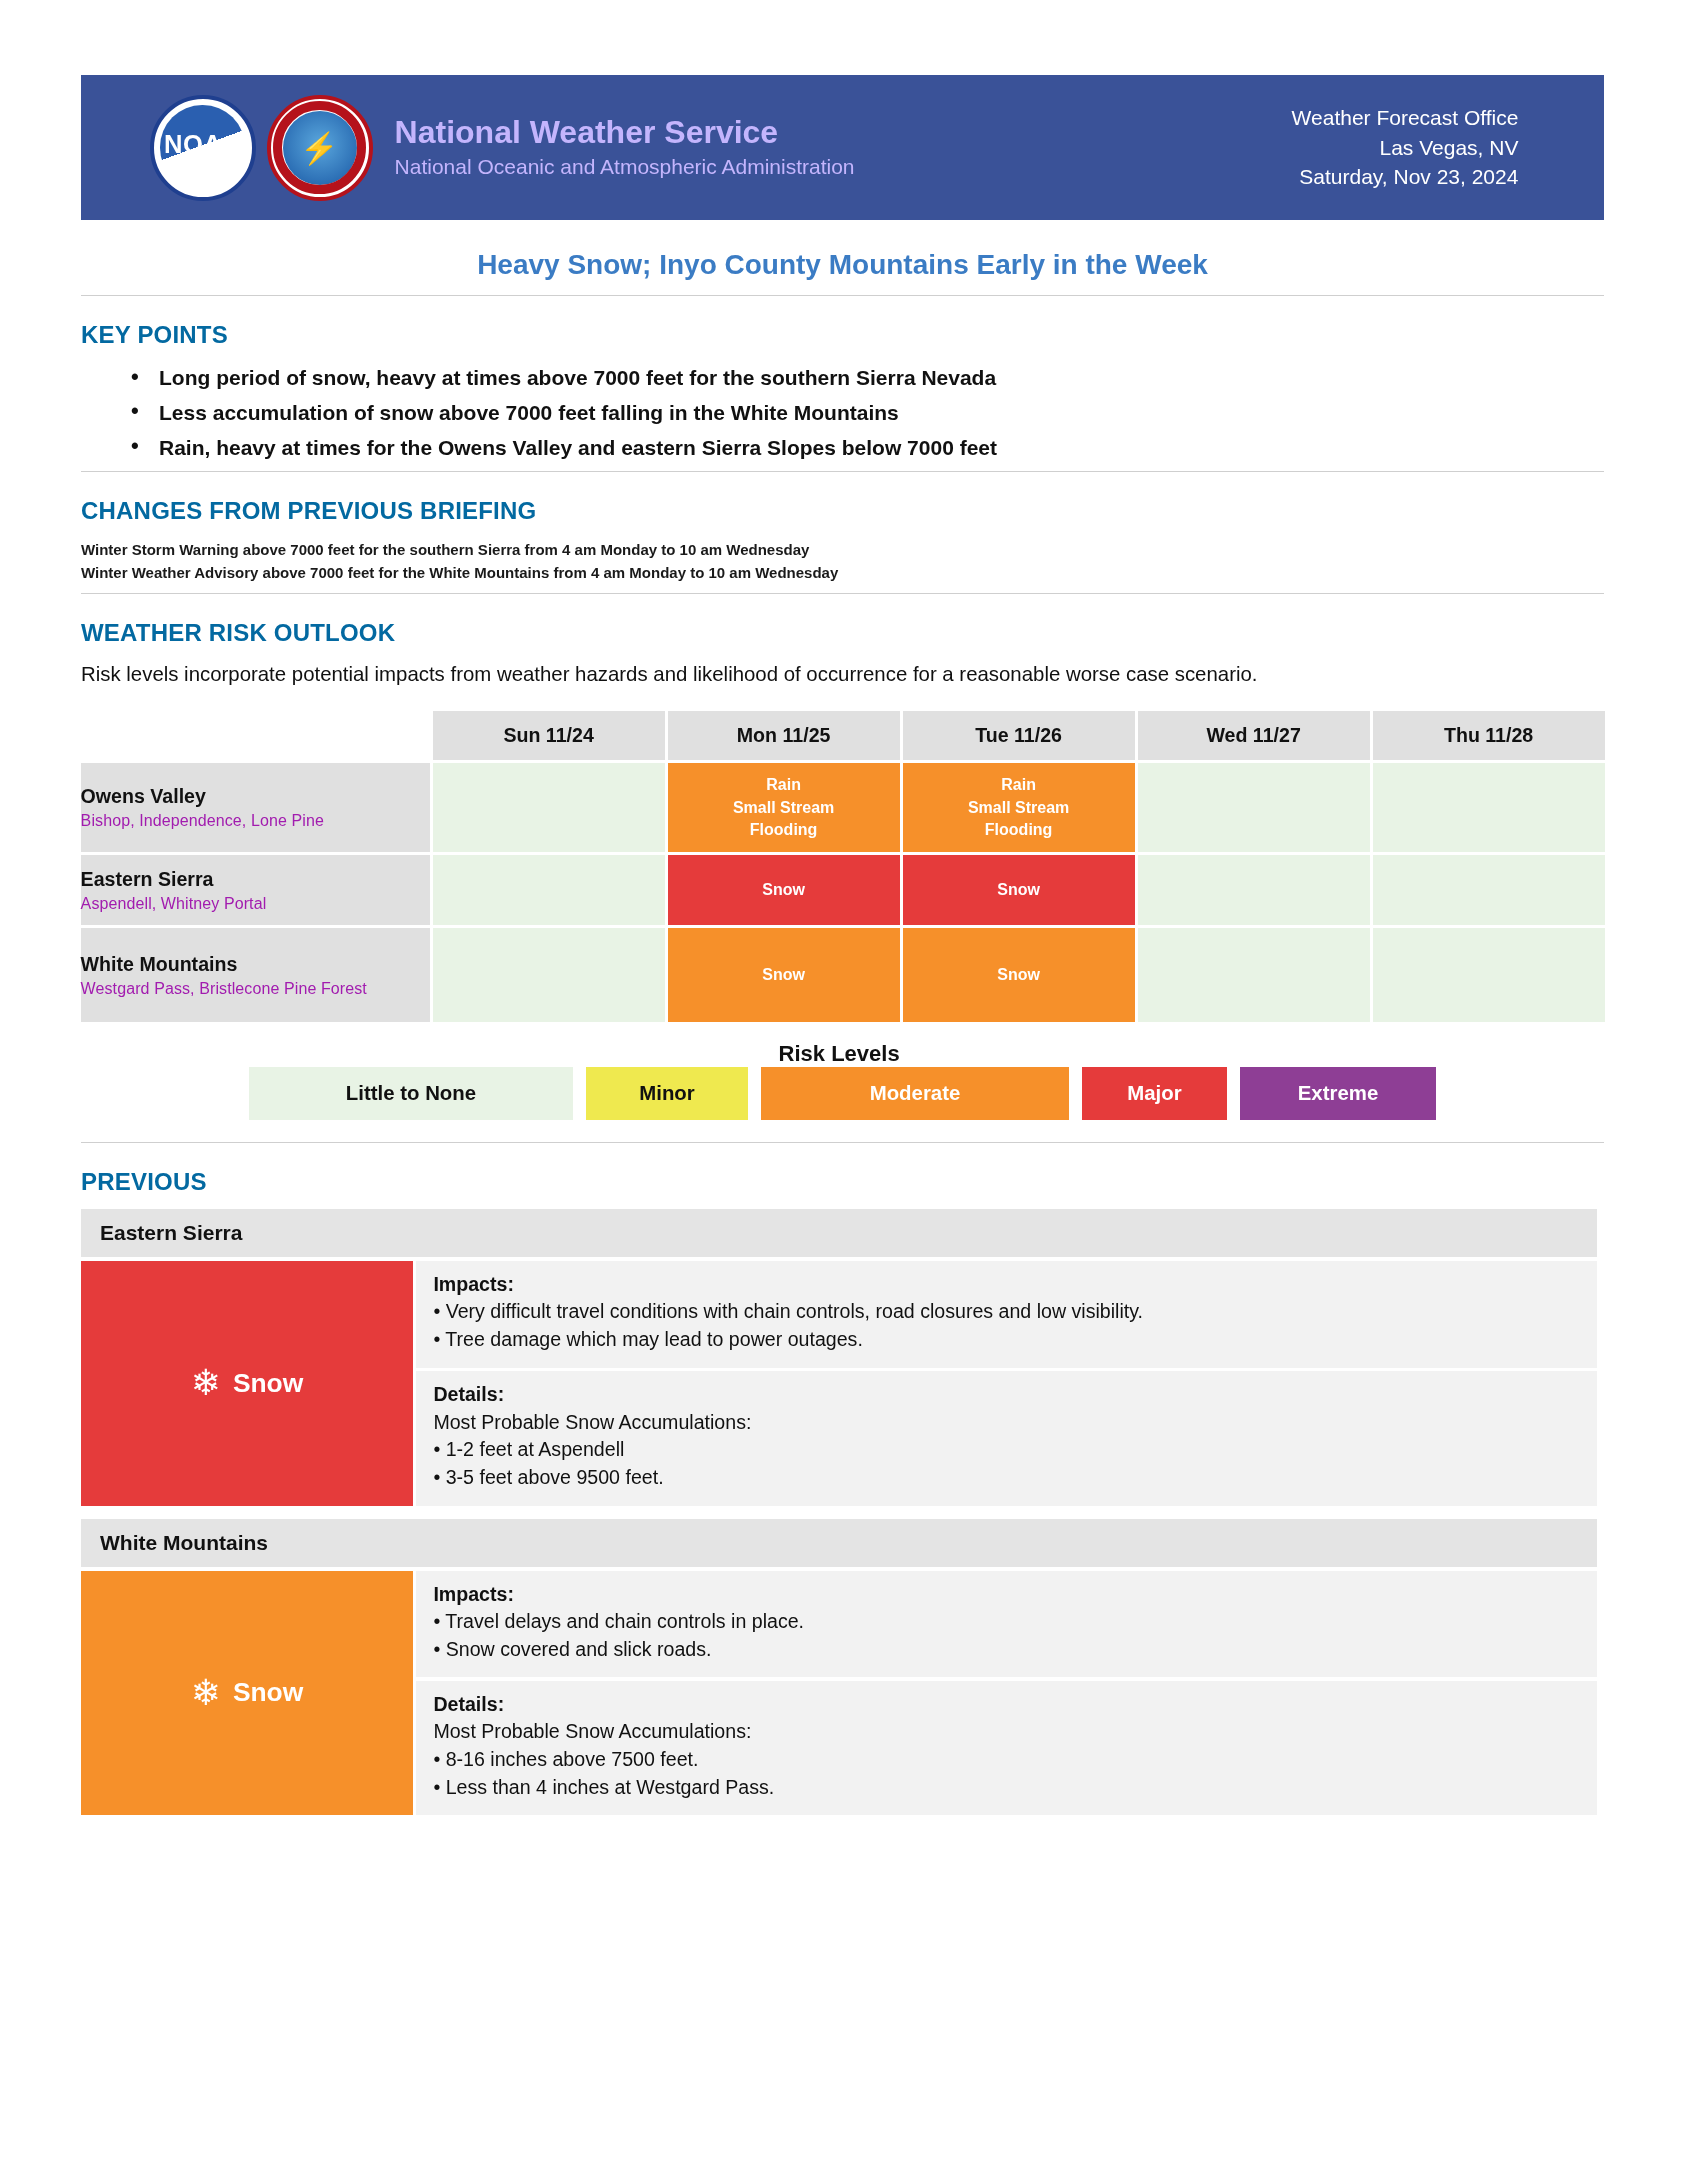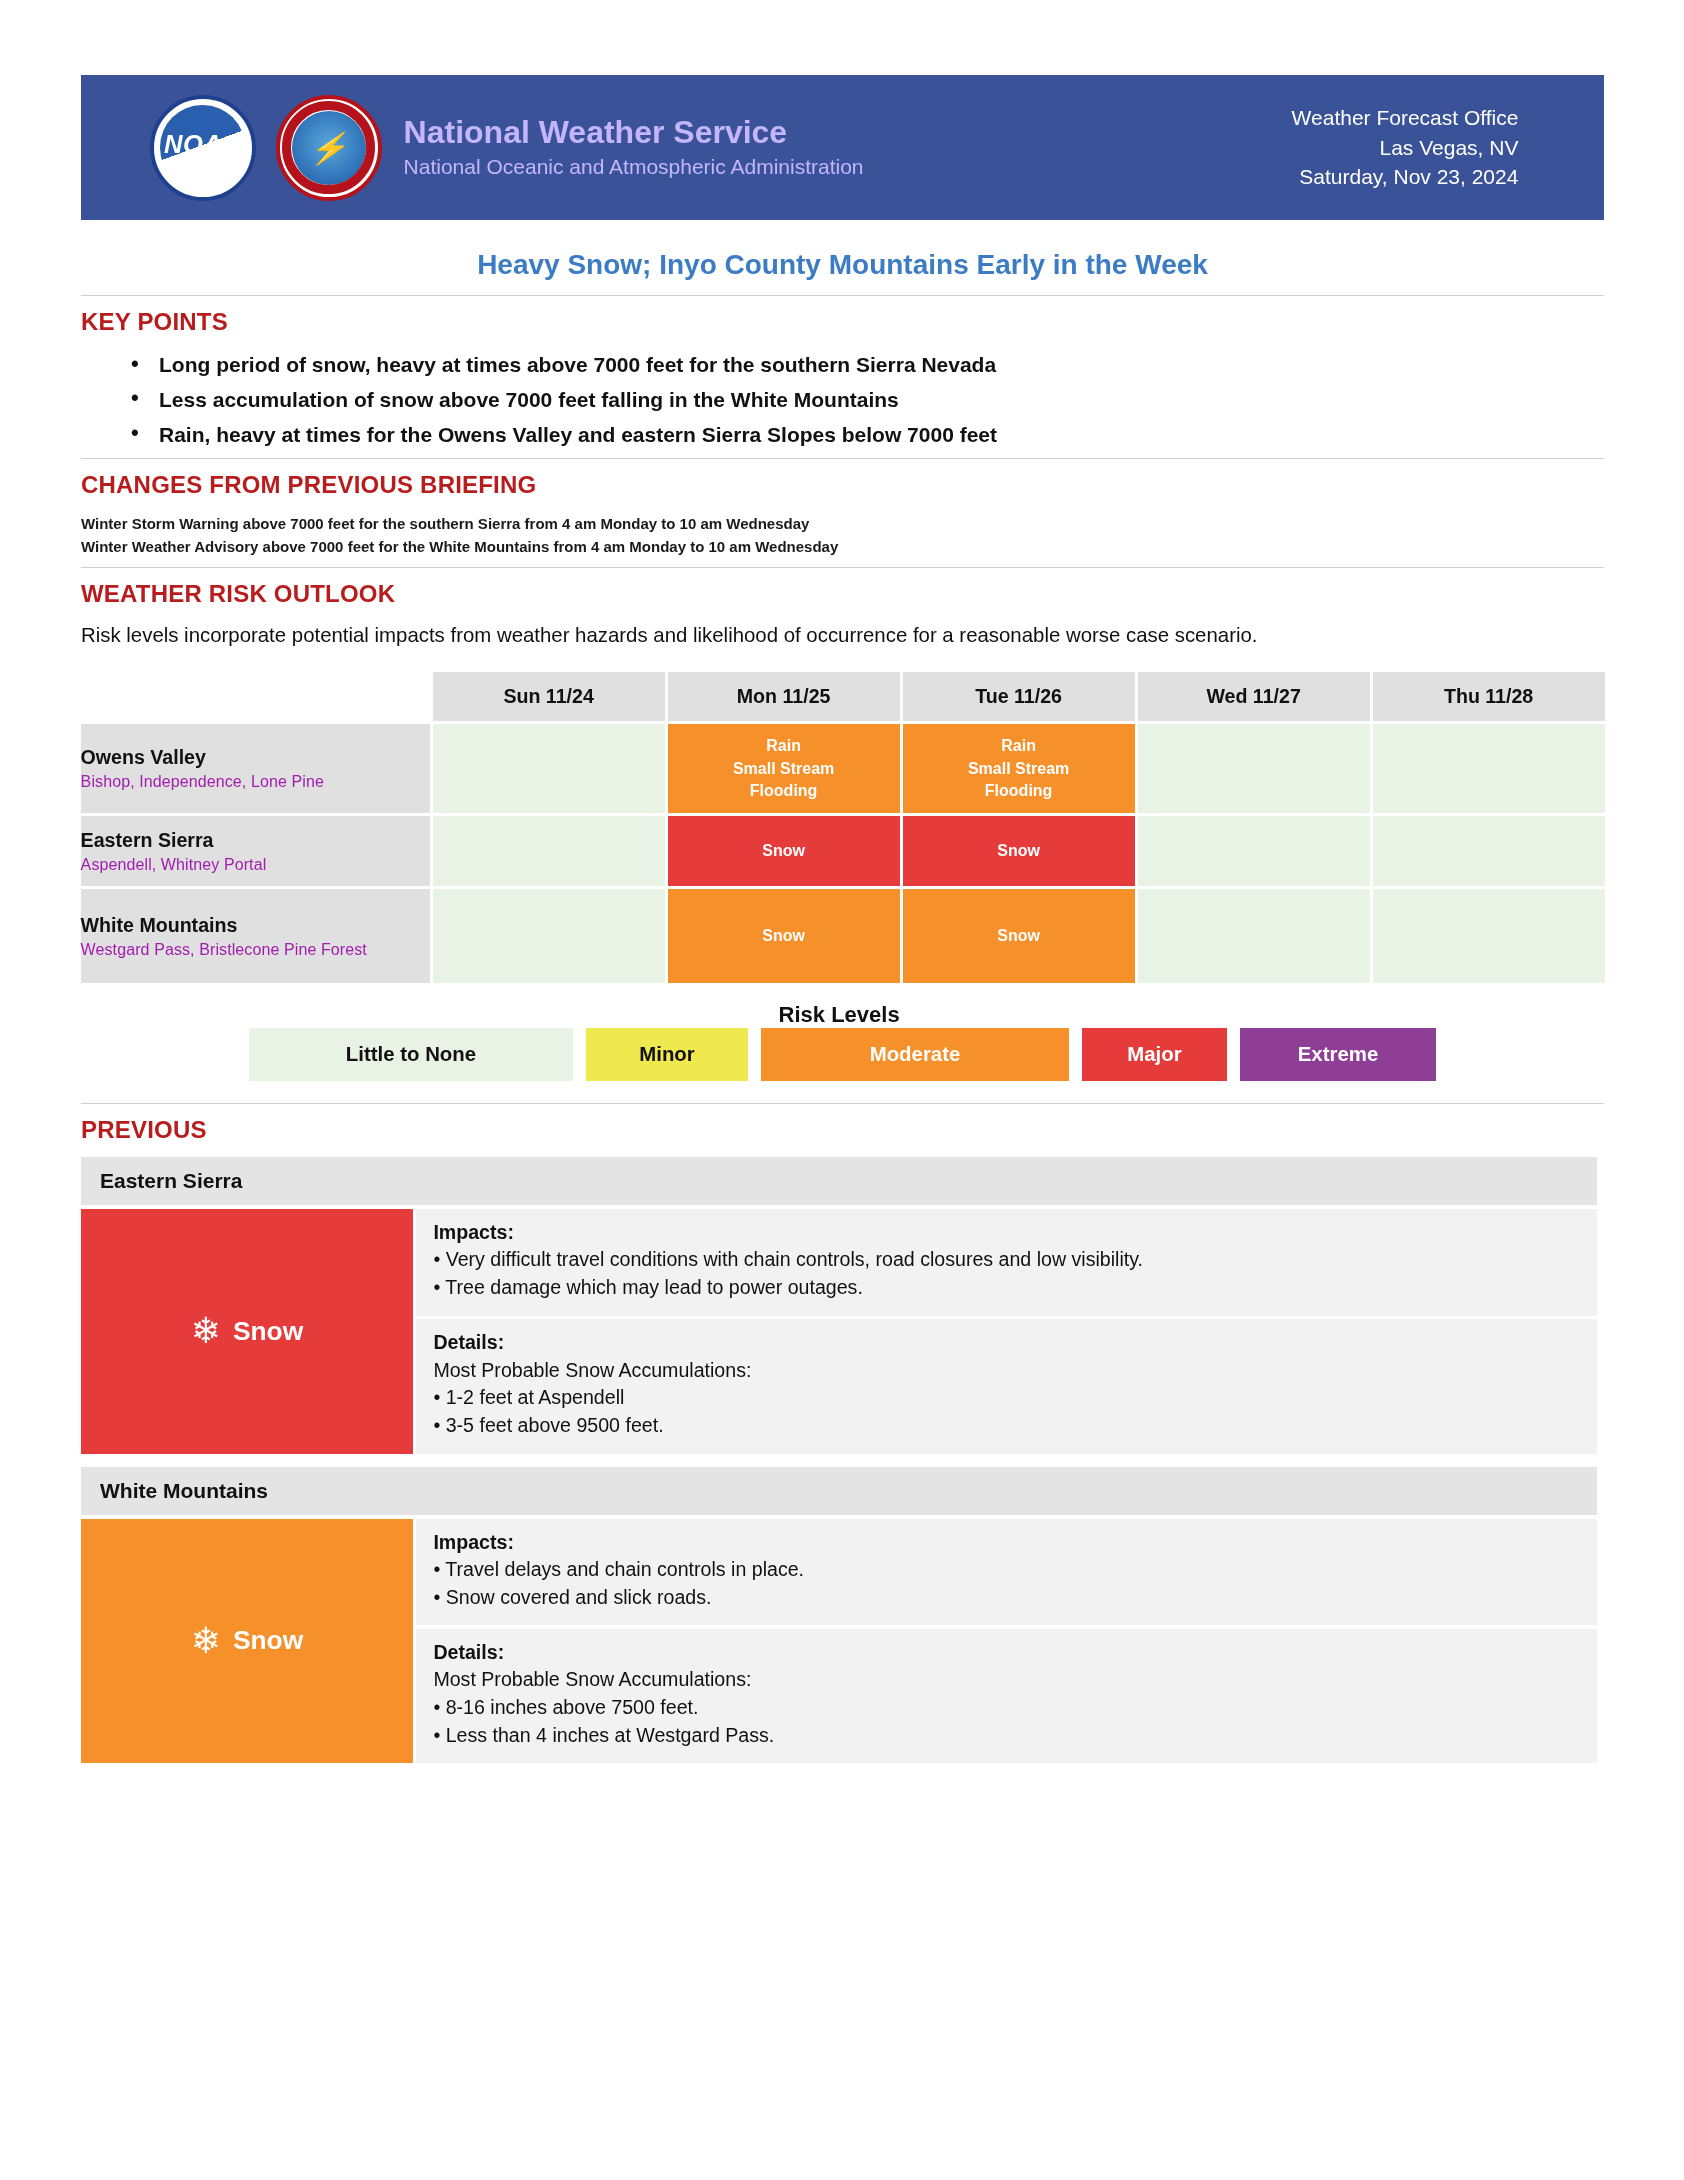--- a/index.html
+++ b/index.html
@@ -28,23 +28,22 @@
     height: 145px;
     background: #3a5298;
     display: flex;
     align-items: center;
     padding: 0 25.6px;
     box-sizing: border-box;
   }
   .logos {
     display: flex;
     align-items: center;
-    gap: 20px;
+    gap: 11px;
     margin-left: 43px;
-    font-style: italic;
   }
   .logo-noaa, .logo-nws {
     width: 106px;
     height: 106px;
     border-radius: 50%;
     position: relative;
     flex: none;
   }
   .logo-noaa {
     background: #ffffff;
@@ -129,25 +128,25 @@
   .doc-title {
     text-align: center;
     color: #3b7cc4;
     font-size: 28px;
     font-weight: bold;
     margin: 29px 0 13.6px 0;
   }
 
   
   .section-head {
-    color: #b91c1c;
+    color: #0369a1;
     font-size: 24px;
     font-weight: bold;
     border-top: 1.3px solid #cfcfcf;
-    padding-top: 12px;
+    padding-top: 25px;
     margin-top: 6.8px;
     letter-spacing: 0.2px;
   }
 
   
   ul.key-points {
     margin: 12px 0 5.1px 0;
     padding-left: 78px;
     list-style: none;
   }

